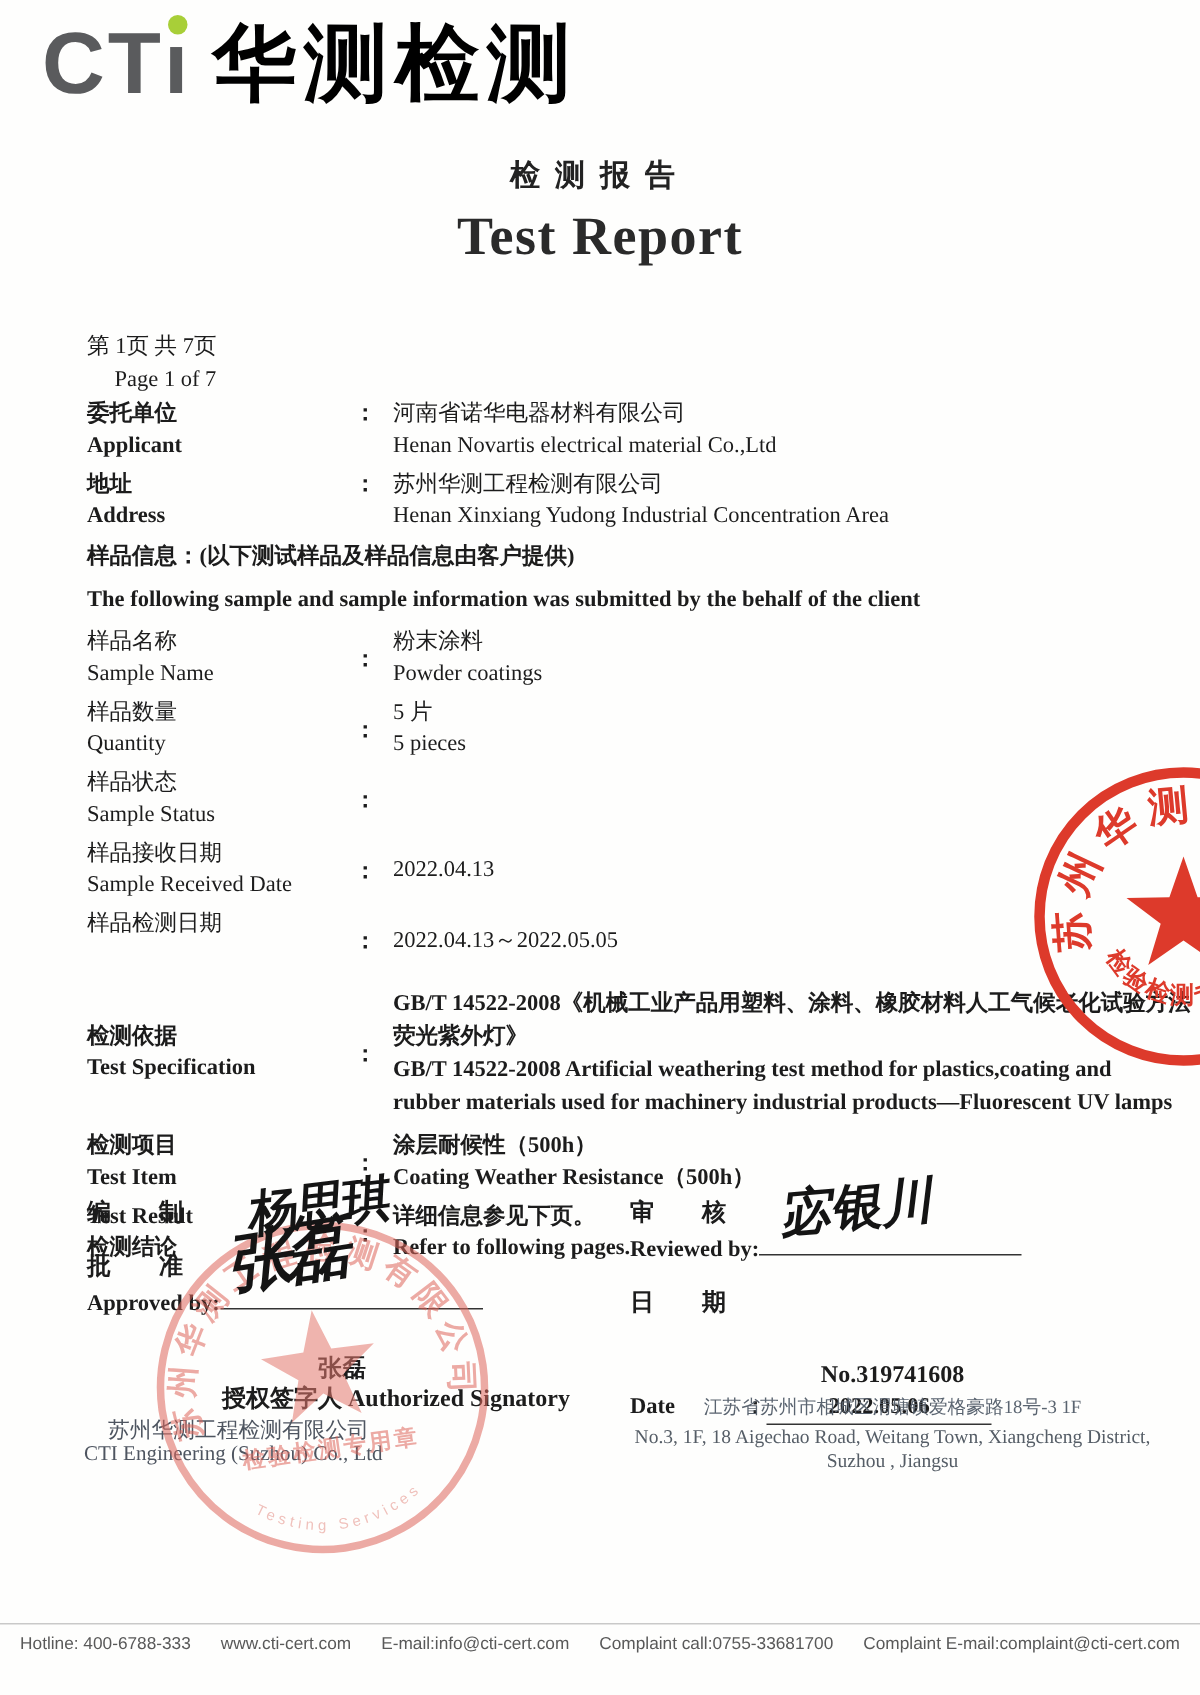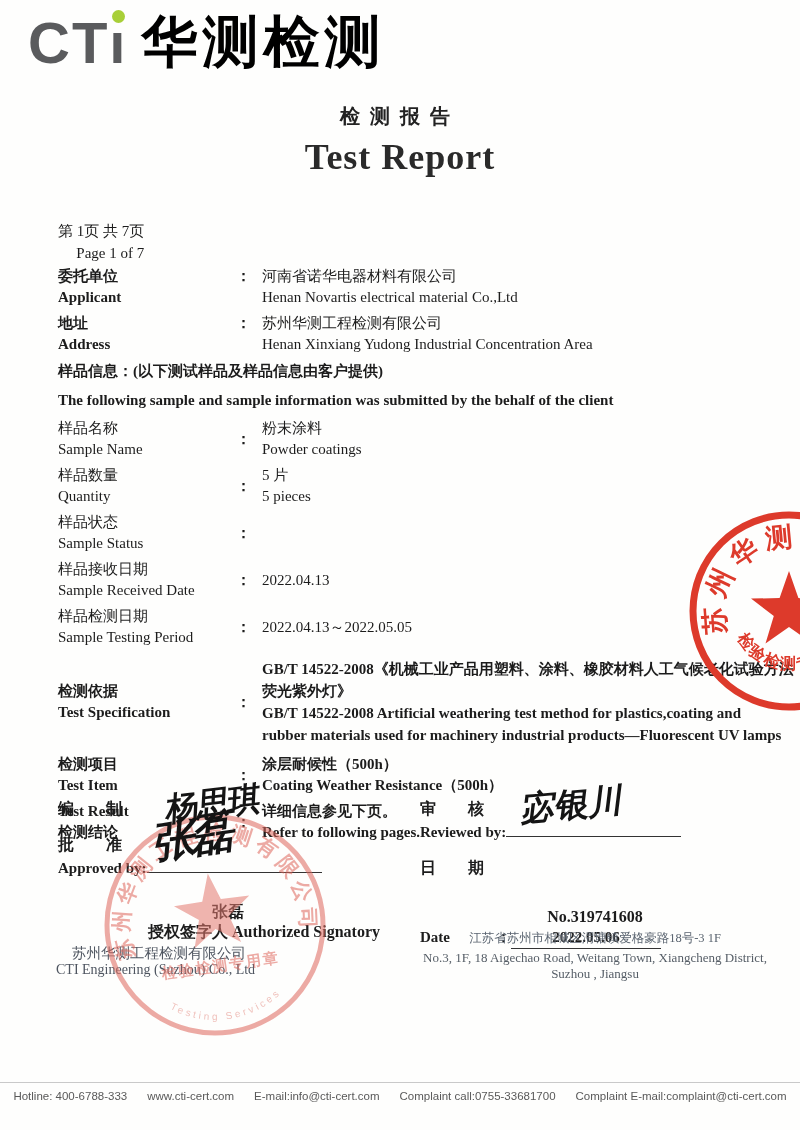--- a/index.html
+++ b/index.html
@@ -153,21 +153,20 @@
       </div>
     <div class="fcolon colon-center">：</div>
     <div class="fval">
         <div class="center-one">2022.04.13</div>
       </div>
   </div>
 
   <div class="frow">
     <div class="flabel">
         <div>样品检测日期</div>
-        <div>Sample Testing Period</div>
       </div>
     <div class="fcolon colon-center">：</div>
     <div class="fval">
         <div class="center-one">2022.04.13～2022.05.05</div>
       </div>
   </div>
 
   <div class="frow" style="margin-top:10px;">
     <div class="flabel" style="align-self:center;">
         <div class="bold">检测依据</div>

